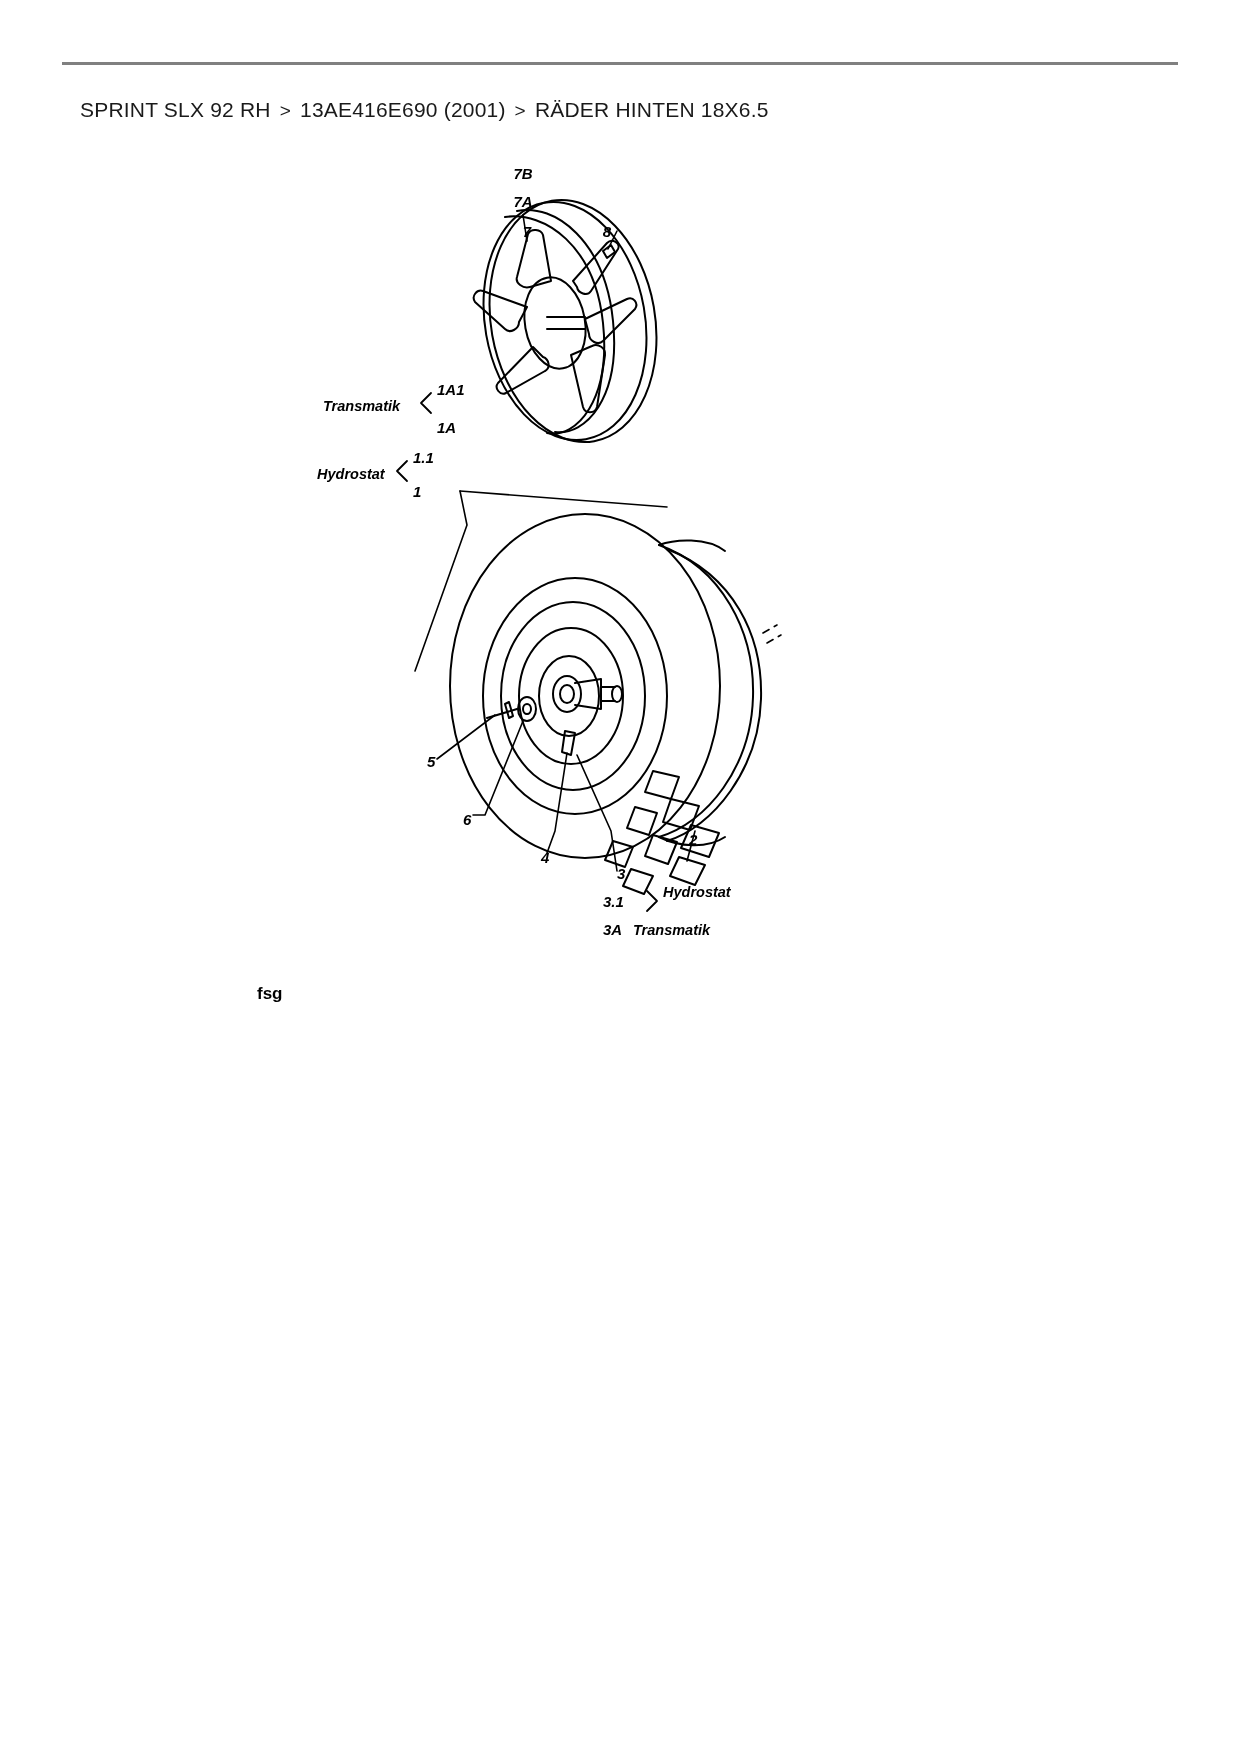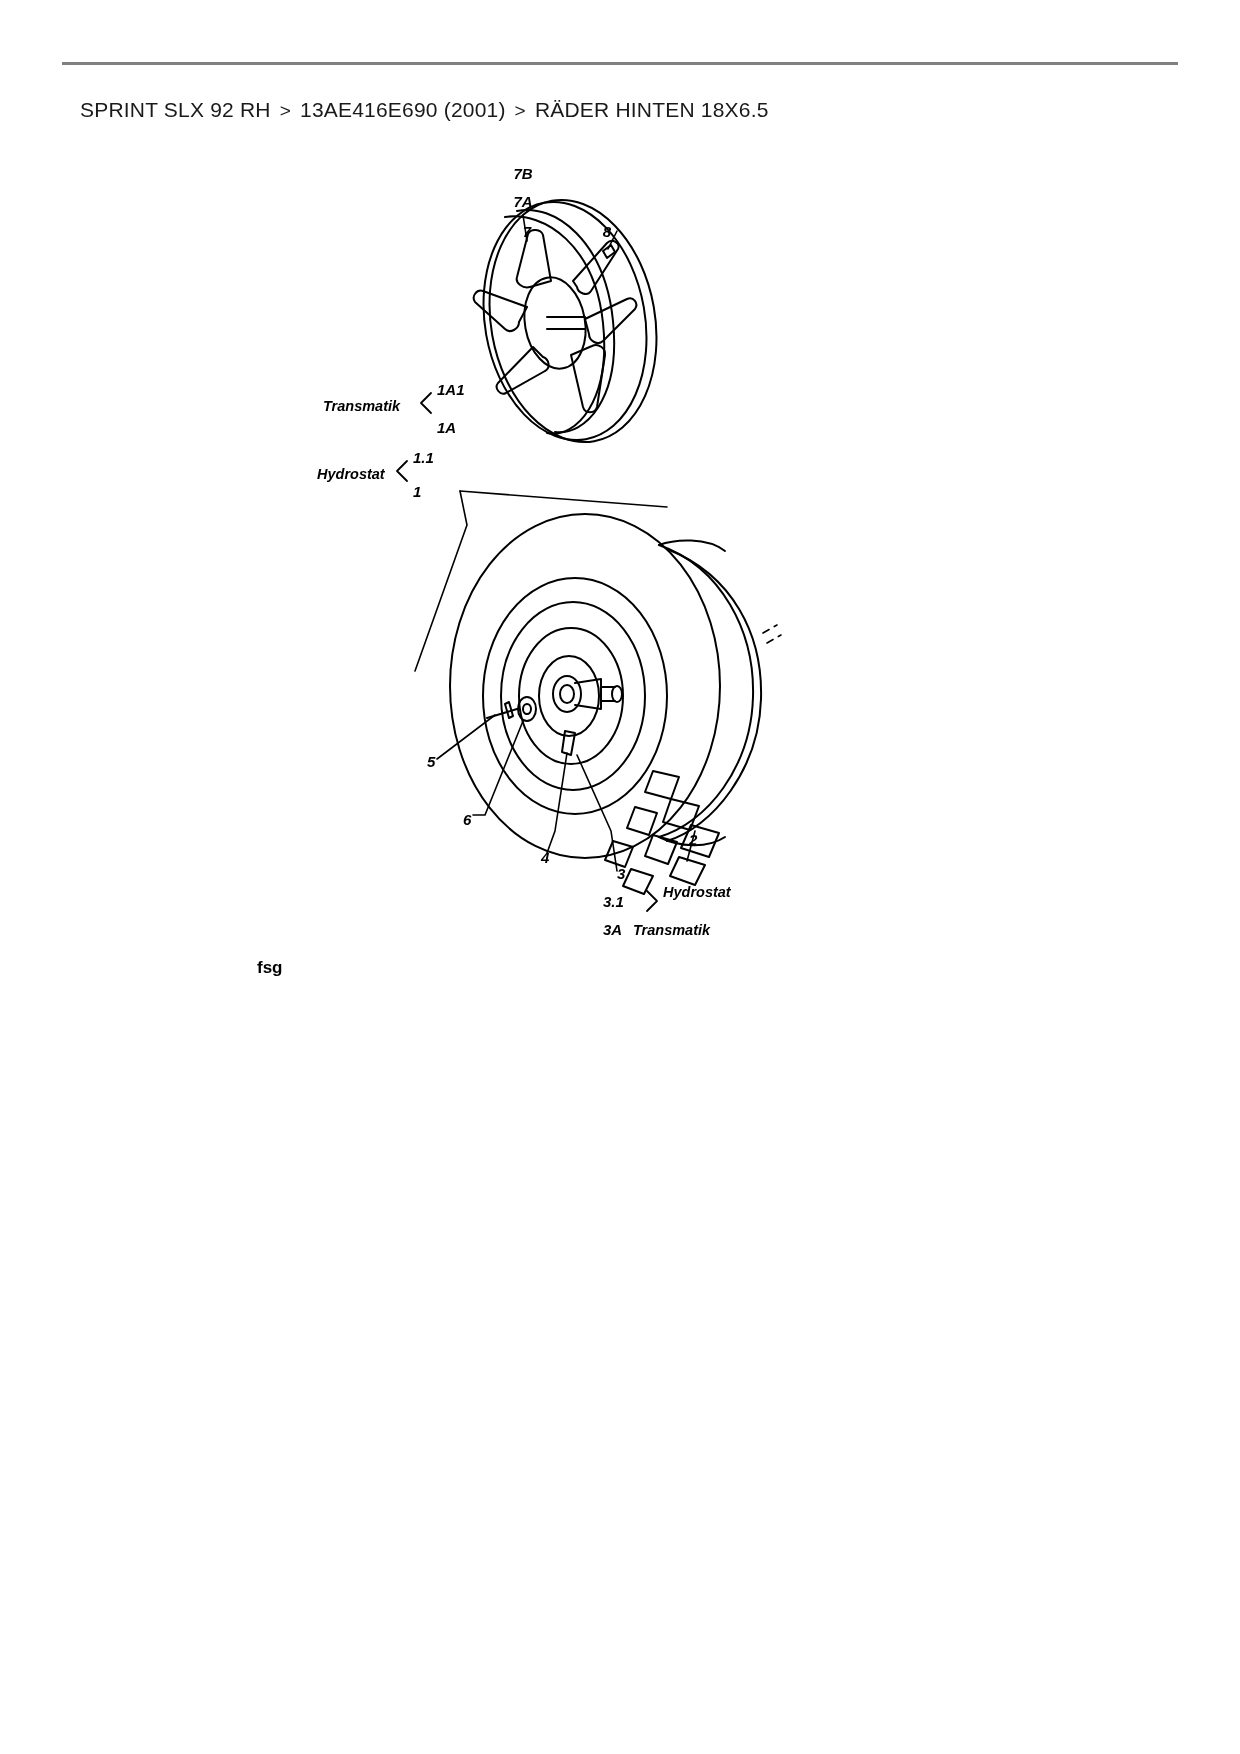--- a/index.html
+++ b/index.html
@@ -49,21 +49,21 @@
     width: 620px;
     height: 830px;
     font-style: italic;
   }
   .figure-wrap svg {
     display: block;
   }
   .fsg-label {
     position: absolute;
     left: 257px;
-    top: 958px;
+    top: 984px;
     font-size: 17px;
     font-weight: bold;
     color: #000;
     font-family: "Liberation Sans", sans-serif;
   }
   .lbl {
     font-family: "Liberation Sans", sans-serif;
     font-weight: bold;
     font-size: 15px;
     fill: #000;

